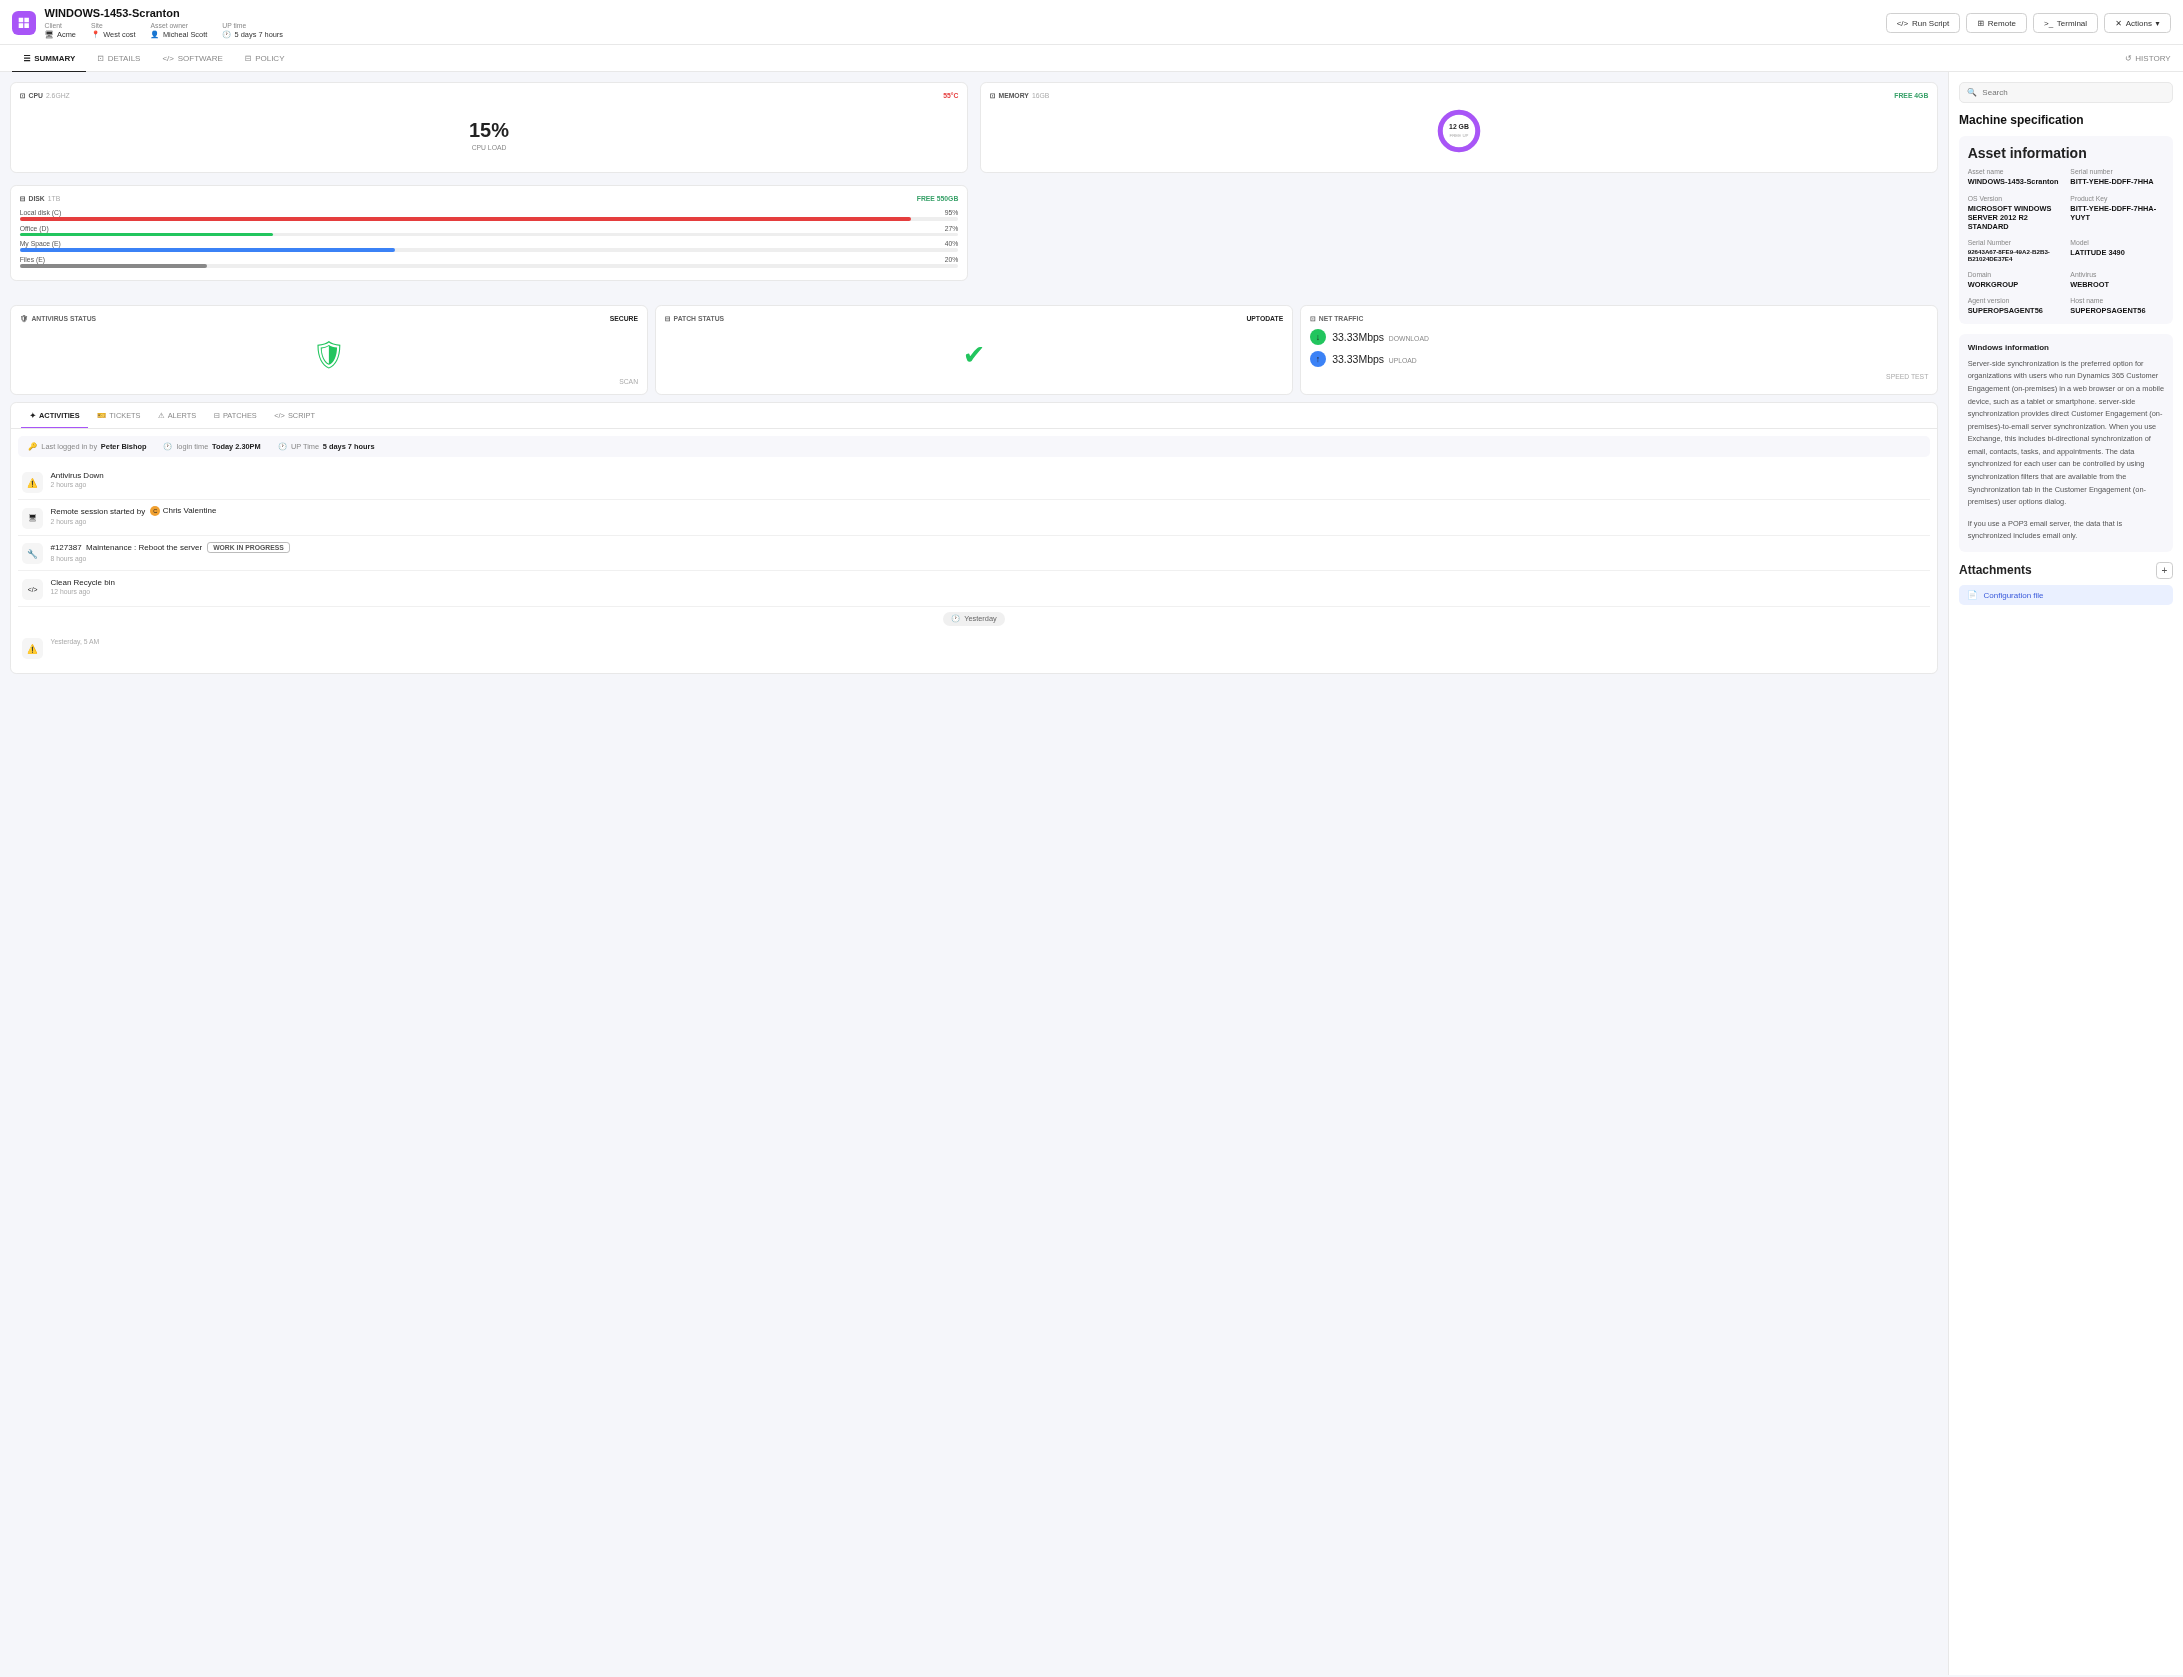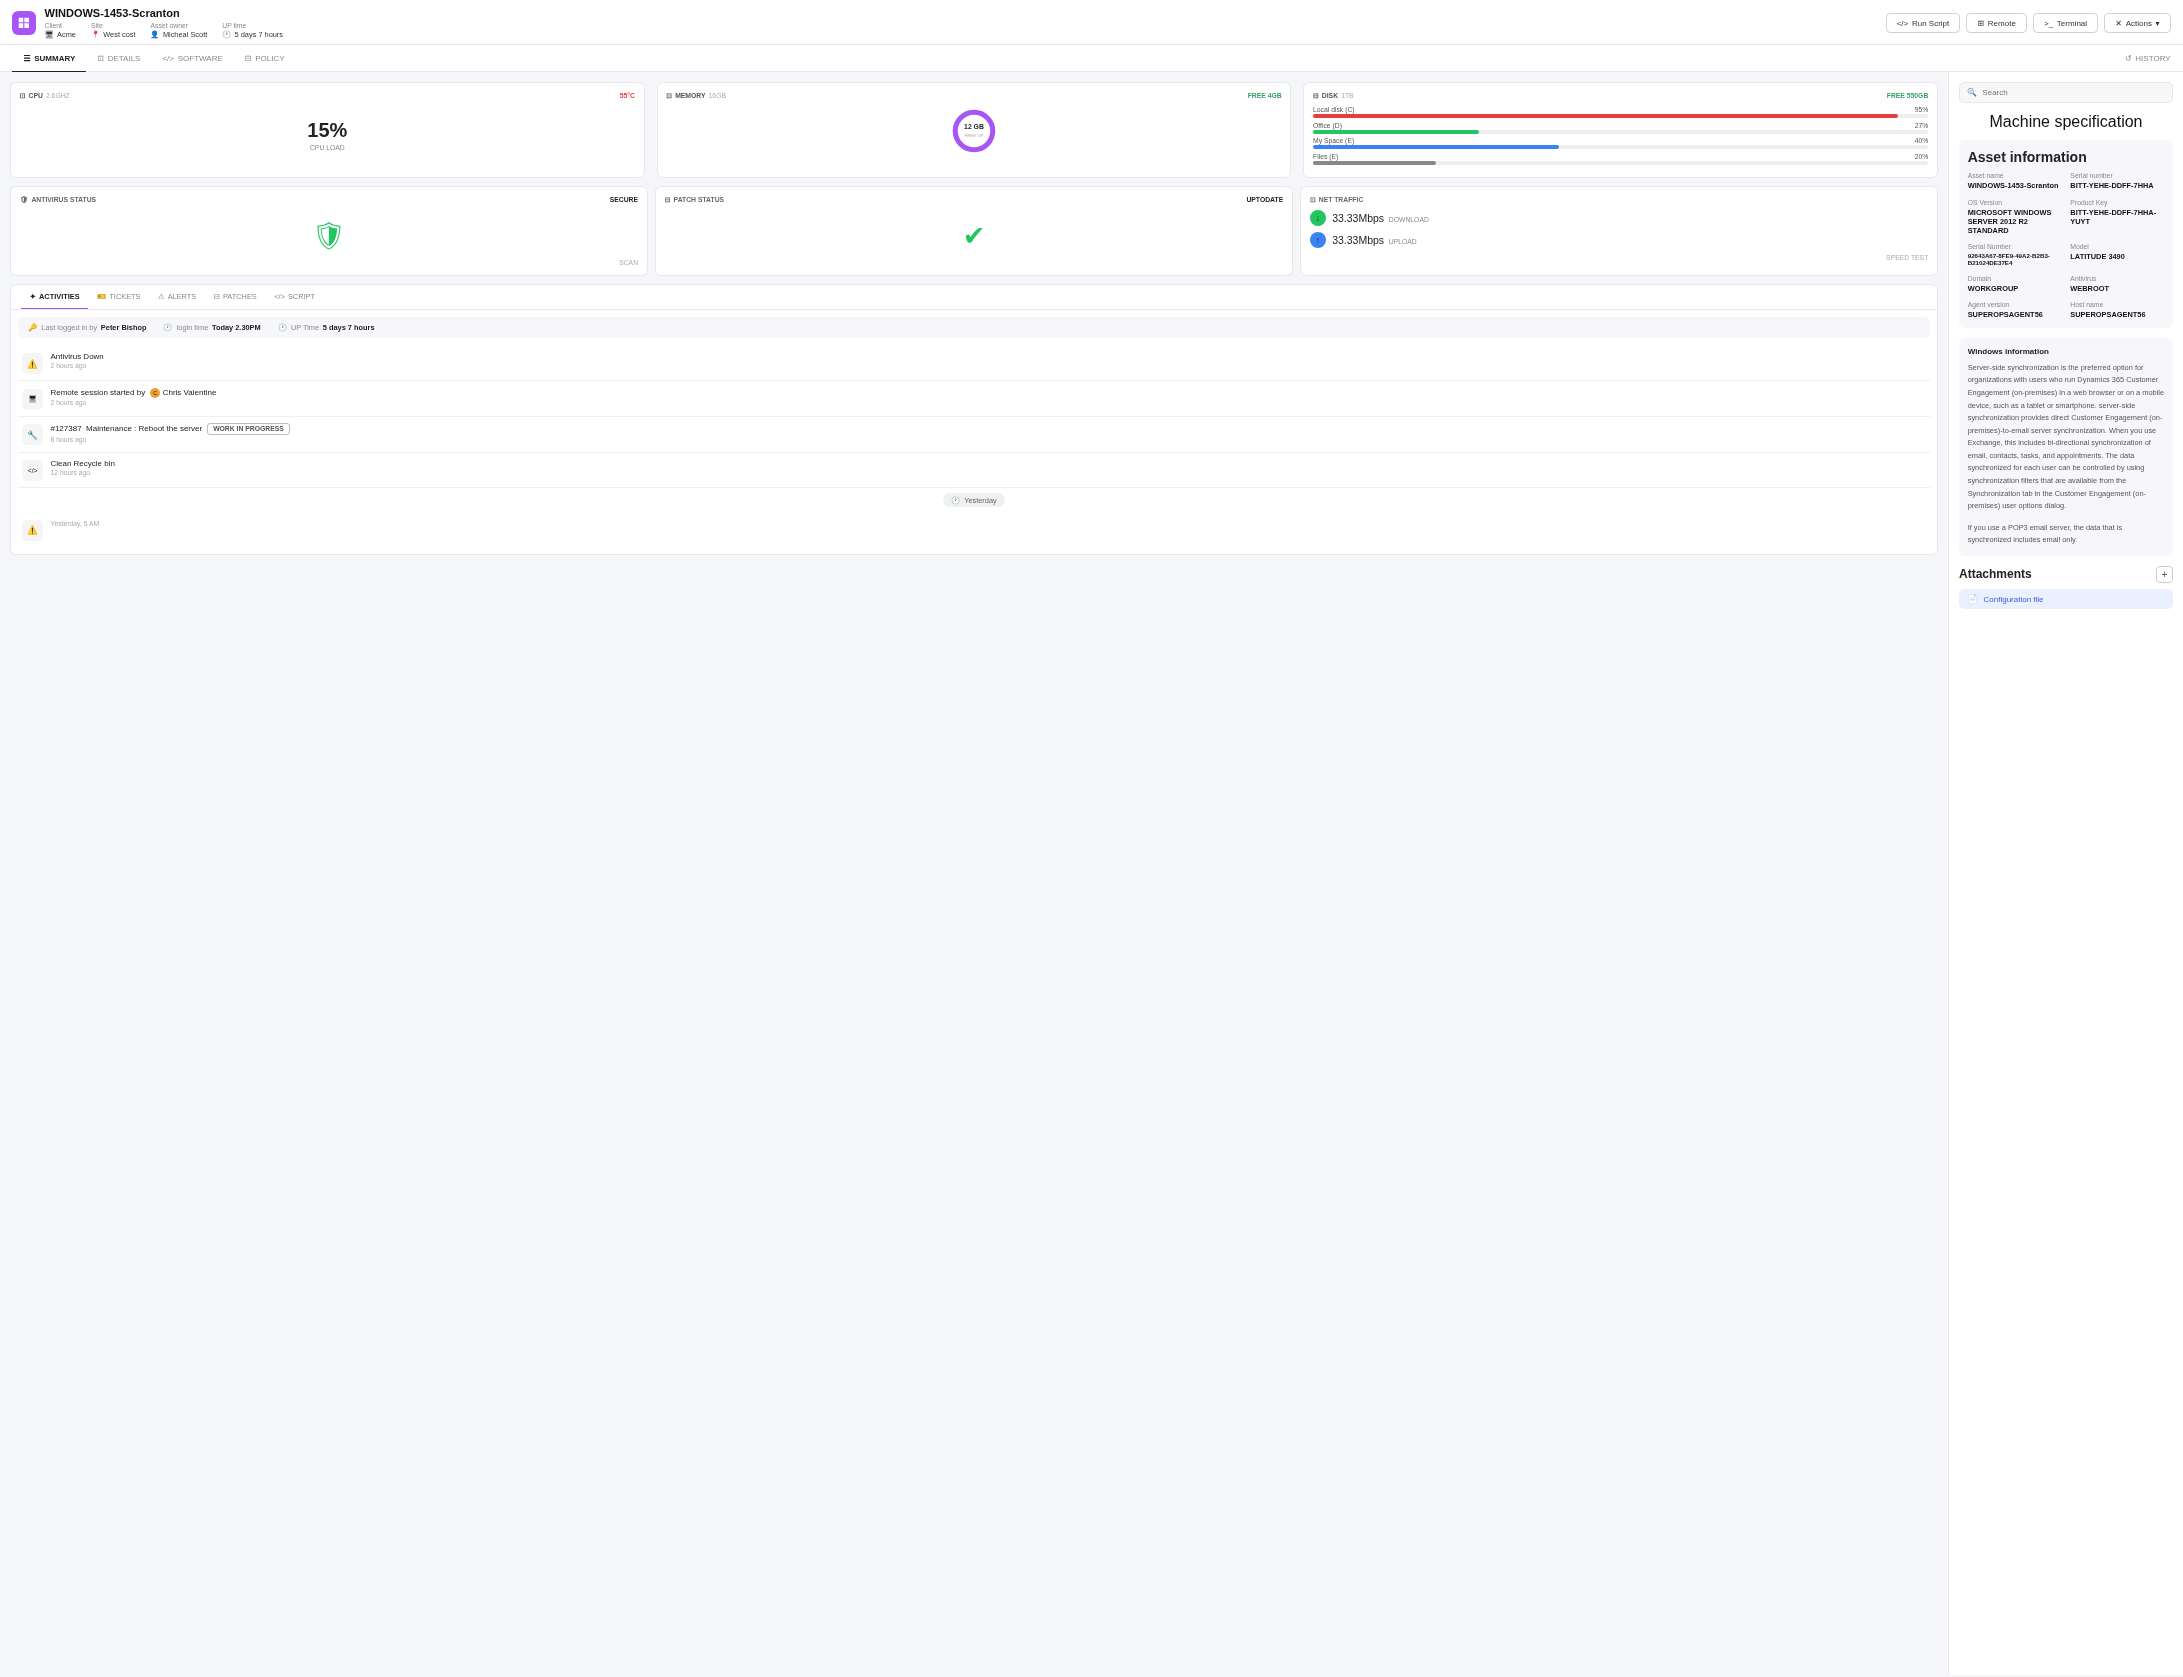--- a/index.html
+++ b/index.html
@@ -26,21 +26,21 @@
     .tab { padding: 8.7px 11px; font-size: 8px; font-weight: 500; color: #888; cursor: pointer; border-bottom: 1.2px solid transparent; margin-bottom: -1.2px; display: flex; align-items: center; gap: 3.7px; }
     .tab.active { color: #222; border-bottom: 1.2px solid #222; font-weight: 700; }
     .history-btn { display: flex; align-items: center; gap: 3.7px; color: #888; font-size: 8px; cursor: pointer; }
 
     
     .main { display: flex; gap: 0; min-height: calc(100vh - 74px); }
     .left-panel { flex: 1; padding: 10px; min-width: 0; }
     .right-panel { width: 235px; background: #fff; border-left: 0.6px solid #e8e8e8; padding: 10px; overflow-y: auto; }
 
     
-    .metrics-row { display: grid; grid-template-columns: 1fr 1fr 1fr; gap: 12px; margin-bottom: 8px; }
+    .metrics-row { display: grid; grid-template-columns: 1fr 1fr; gap: 12px; margin-bottom: 24px; }
     .metric-card { background: #fff; border-radius: 6.2px; border: 0.6px solid #e8e8e8; padding: 8.7px; }
     .metric-header { display: flex; justify-content: space-between; align-items: center; margin-bottom: 6.2px; }
     .metric-title { font-size: 6.8px; font-weight: 600; color: #555; display: flex; align-items: center; gap: 3.1px; }
     .metric-badge { font-size: 6.8px; color: #e53e3e; font-weight: 600; }
     .metric-badge.ok { color: #38a169; }
     .cpu-load { text-align: center; padding: 12.4px 0; }
     .cpu-percent { font-size: 20px; font-weight: 700; color: #222; }
     .cpu-label { font-size: 6.8px; color: #888; margin-top: 2.5px; }
 
     
@@ -86,21 +86,21 @@
     .act-content { flex: 1; }
     .act-title { font-size: 8px; font-weight: 500; color: #222; display: flex; align-items: center; gap: 5px; flex-wrap: wrap; }
     .act-time { font-size: 6.8px; color: #aaa; margin-top: 1.2px; }
     .badge-wip { background: #fff; border: 0.9px solid #bbb; border-radius: 3.1px; padding: 1.2px 5px; font-size: 6.8px; font-weight: 600; color: #555; }
     .yesterday-divider { text-align: center; margin: 5px 0; }
     .yesterday-pill { display: inline-flex; align-items: center; gap: 3.7px; background: #f0f0f0; border-radius: 12.4px; padding: 2.5px 8.7px; font-size: 7.4px; color: #666; }
 
     
     .search-box { display: flex; align-items: center; gap: 5px; background: #f7f7f7; border: 0.6px solid #e8e8e8; border-radius: 5px; padding: 5px 7.4px; margin-bottom: 10px; }
     .search-box input { background: none; border: none; outline: none; font-size: 8px; color: #888; flex: 1; }
-    .section-title { font-size: 16px; font-weight: 400; color: #111; margin-bottom: 8.7px; text-align: center; }
+    .section-title { font-size: 12px; font-weight: 700; color: #111; margin-bottom: 8.7px; }
     .spec-section { background: #f7f7fb; border-radius: 6.2px; padding: 8.7px; margin-bottom: 10px; }
     .spec-section-title { font-size: 14px; font-weight: 700; color: #222; margin-bottom: 7.4px; }
     .spec-grid { display: grid; grid-template-columns: 1fr 1fr; gap: 8.7px; }
     .spec-item { }
     .spec-label { font-size: 6.8px; color: #888; margin-bottom: 1.9px; }
     .spec-val { font-size: 7.4px; font-weight: 700; color: #111; }
     .win-section { background: #f7f7fb; border-radius: 6.2px; padding: 8.7px; margin-bottom: 10px; }
     .win-section-title { font-size: 8px; font-weight: 700; color: #222; margin-bottom: 6.2px; }
     .win-text { font-size: 7.4px; color: #555; line-height: 1.7; }
     .attach-header { display: flex; justify-content: space-between; align-items: center; margin-bottom: 6.2px; }

